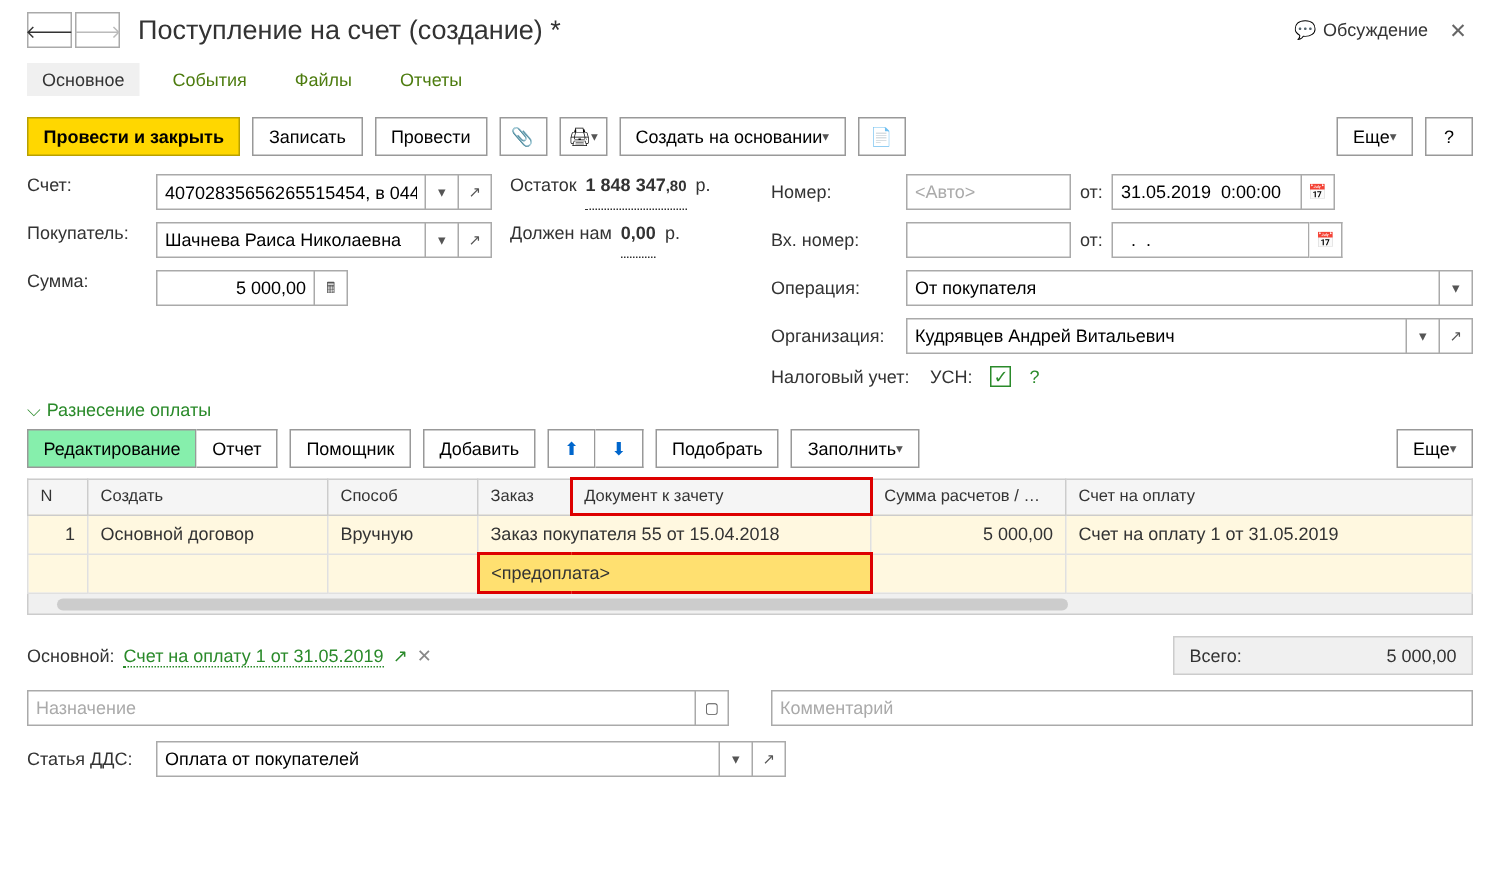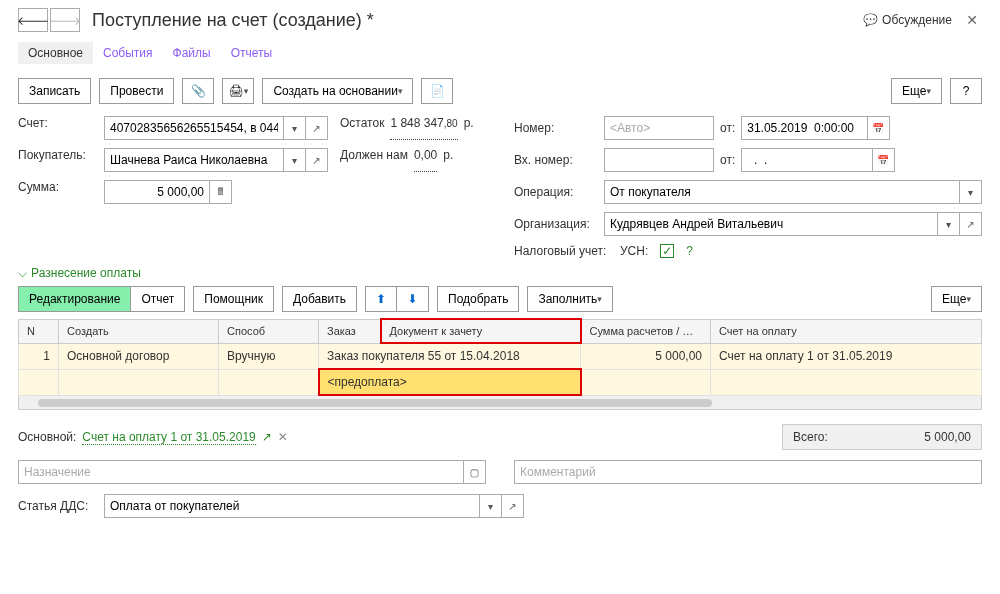--- a/index.html
+++ b/index.html
@@ -4,38 +4,38 @@
 <style>
 * { box-sizing: border-box; margin: 0; padding: 0; font-family: Arial, sans-serif; font-size: 12px; }
 body { background: #fff; color: #333; width: 1000px; height: 594px; overflow: hidden; position: relative; }
 .container { padding: 8px 18px; }
 .top-row { display: flex; align-items: center; margin-bottom: 10px; }
 .nav-btns { display: flex; gap: 2px; margin-right: 12px; }
 .nav-btn { width: 30px; height: 24px; border: 1px solid #aaa; background: #fff; display: flex; align-items: center; justify-content: center; cursor: pointer; }
 .page-title { font-size: 18px; font-weight: normal; flex: 1; }
 .discuss { display: flex; align-items: center; gap: 4px; cursor: pointer; margin-right: 10px; }
 .close-x { width: 20px; height: 20px; display: flex; align-items: center; justify-content: center; cursor: pointer; font-size: 14px; color: #666; }
-.tabs { display: flex; gap: 0; border-bottom: 0; margin-bottom: 14px; }
-.tab { padding: 4px 10px; cursor: pointer; color: #8b5cf6; }
+.tabs { display: flex; gap: 12px; border-bottom: 0; margin-bottom: 14px; }
+.tab { padding: 4px 10px; cursor: pointer; color: #4d7c0f; }
 .tab.active { background: #f0f0f0; color: #333; }
 .toolbar { display: flex; gap: 8px; align-items: center; margin-bottom: 12px; }
 .btn { height: 26px; padding: 0 10px; border: 1px solid #999; background: #fff; cursor: pointer; display: flex; align-items: center; justify-content: center; white-space: nowrap; }
 .btn-primary { background: #ffd700; border-color: #b8a000; font-weight: bold; }
 .btn-icon { width: 32px; padding: 0; }
 .btn-drop::after { content: " ▾"; font-size: 9px; color: #555; }
 .spacer { flex: 1; }
 .form-row { display: flex; align-items: center; margin-bottom: 8px; gap: 6px; }
 .form-col-left { width: 490px; display: flex; gap: 6px; }
 .form-col-right { flex: 1; display: flex; align-items: center; gap: 6px; }
 .label { width: 80px; }
 .label-r { width: 84px; }
 .input-group { display: flex; }
 .input { height: 24px; border: 1px solid #aaa; padding: 0 5px; background: #fff; }
 .input-btn { width: 22px; height: 24px; border: 1px solid #aaa; border-left: none; background: #fff; display: flex; align-items: center; justify-content: center; cursor: pointer; font-size: 10px; color: #555; }
-.dotted-link { border-bottom: 1px dotted #333; cursor: pointer; }
+.dotted-link { border-bottom: 1px dotted #333; cursor: pointer; font-weight: bold; }
 .section-header { display: flex; align-items: center; color: #2a8a2a; margin: 8px 0 6px 0; cursor: pointer; }
 .section-header::before { content: "⌵"; margin-right: 4px; transform: rotate(0deg); display: inline-block; font-size: 12px; }
 .sub-toolbar { display: flex; gap: 8px; align-items: center; margin-bottom: 6px; }
 .btn-group { display: flex; }
 .btn-group .btn { border-radius: 0; }
 .btn-group .btn:first-child { }
 .btn-group .btn:not(:first-child) { border-left: none; }
 .btn-toggle-active { background: #86efac; }
 .table { border: 1px solid #ccc; width: 100%; border-collapse: collapse; }
 .table th { background: #f5f5f5; border: 1px solid #ccc; padding: 5px 8px; text-align: left; font-weight: normal; font-size: 11px; }
@@ -74,20 +74,21 @@
   </div>
 
   <div class="tabs">
     <div class="tab active">Основное</div>
     <div class="tab">События</div>
     <div class="tab">Файлы</div>
     <div class="tab">Отчеты</div>
   </div>
 
   <div class="toolbar">
+    <button class="btn btn-primary">Провести и закрыть</button>
     <button class="btn">Записать</button>
     <button class="btn">Провести</button>
     <button class="btn btn-icon">
         <span>📎</span>
       </button>
     <button class="btn btn-icon btn-drop">
         <span>🖨</span>
       </button>
     <button class="btn btn-drop">Создать на основании</button>
     <button class="btn btn-icon">

